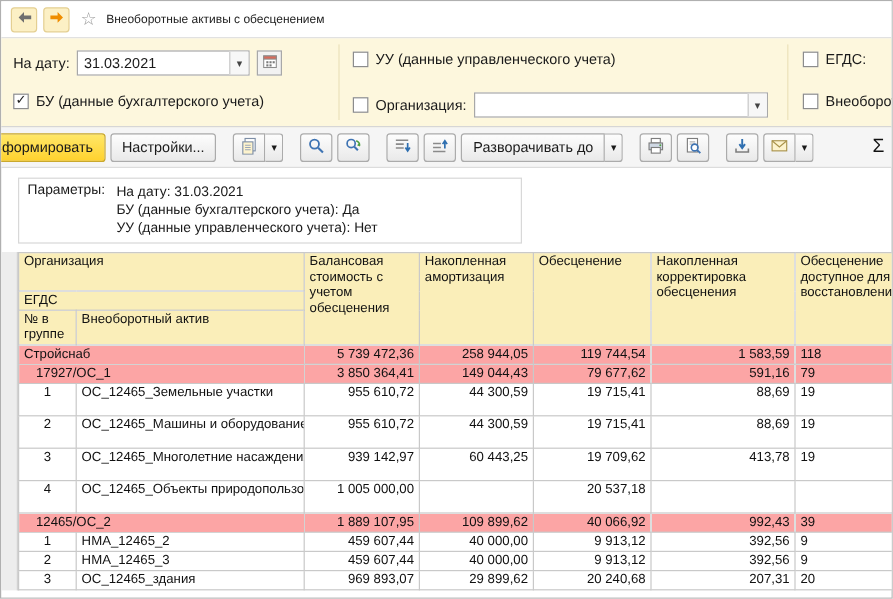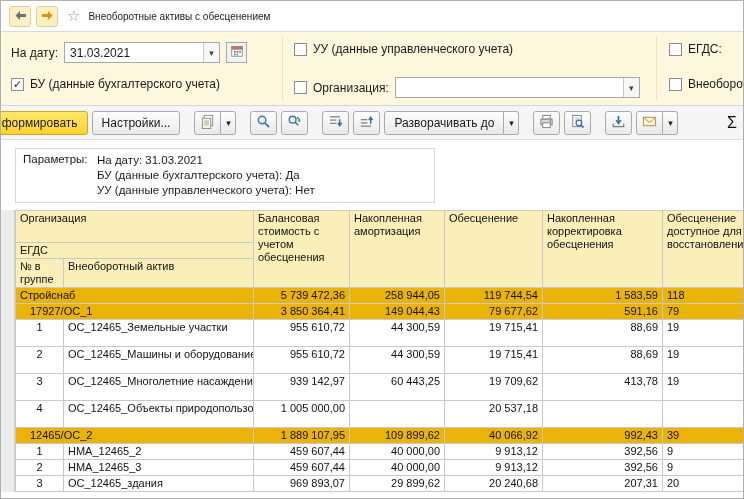--- a/index.html
+++ b/index.html
@@ -43,21 +43,21 @@
   
   .twrap { position:relative; margin-top:7px; padding-left:14px; }
   .left-strip { position:absolute; left:0; top:0; bottom:0; width:14px; background:#ededed; border-right:1px solid #d2d2d2; }
   table.report { border-collapse:collapse; table-layout:fixed; width:761px; font-size:11px; color:#111; }
   table.report th, table.report td { border:1px solid #c9c9c9; padding:1px 4px; overflow:hidden; }
   table.report thead th { background:#faeeb9; font-weight:normal; text-align:left; vertical-align:top; white-space:normal; line-height:13px; }
   th.h-org { height:32px; }
   th.h-egds { height:15px; }
   th.h-sub { height:27px; }
   tbody td { white-space:nowrap; line-height:13px; height:15px; background:#fff; }
-  tr.group-row td { background:#eab308; }
+  tr.group-row td { background:#fca5a5; }
   tr.tall td { height:27px; vertical-align:top; }
   td.c-num { text-align:center; }
   td.c-val { text-align:right; }
   td.c-cut { text-align:left; }
   td.group-name { position:relative; }
 </style>
 </head>
 <body>
 
 <div class="window">
@@ -80,21 +80,21 @@
     <span class="star">☆</span>
     <span class="page-title">Внеоборотные активы с обесценением</span>
   </div>
 
   <div class="filters">
     <div class="fsep" style="left:281px"></div>
     <div class="fsep" style="left:655px"></div>
 
     <div class="f-row" style="left:10px; top:10px;">
       <span>На дату:</span>
-      <div class="field" style="width:156px">
+      <div class="field" style="width:144px">
         <span class="val">31.03.2021</span>
         <span class="drop">▾</span>
       </div>
       <div class="sq-btn">
         <span>
           <svg width="14" height="14" viewBox="0 0 16 16">
               <rect x="2" y="3" width="12" height="11" fill="#fff" stroke="#8c8c8c"></rect>
               <rect x="2" y="3" width="12" height="3" fill="#d96a5a" stroke="#8c8c8c"></rect>
               <rect x="4.5" y="8" width="2" height="2" fill="#7a7a7a"></rect>
               <rect x="7.5" y="8" width="2" height="2" fill="#7a7a7a"></rect>

